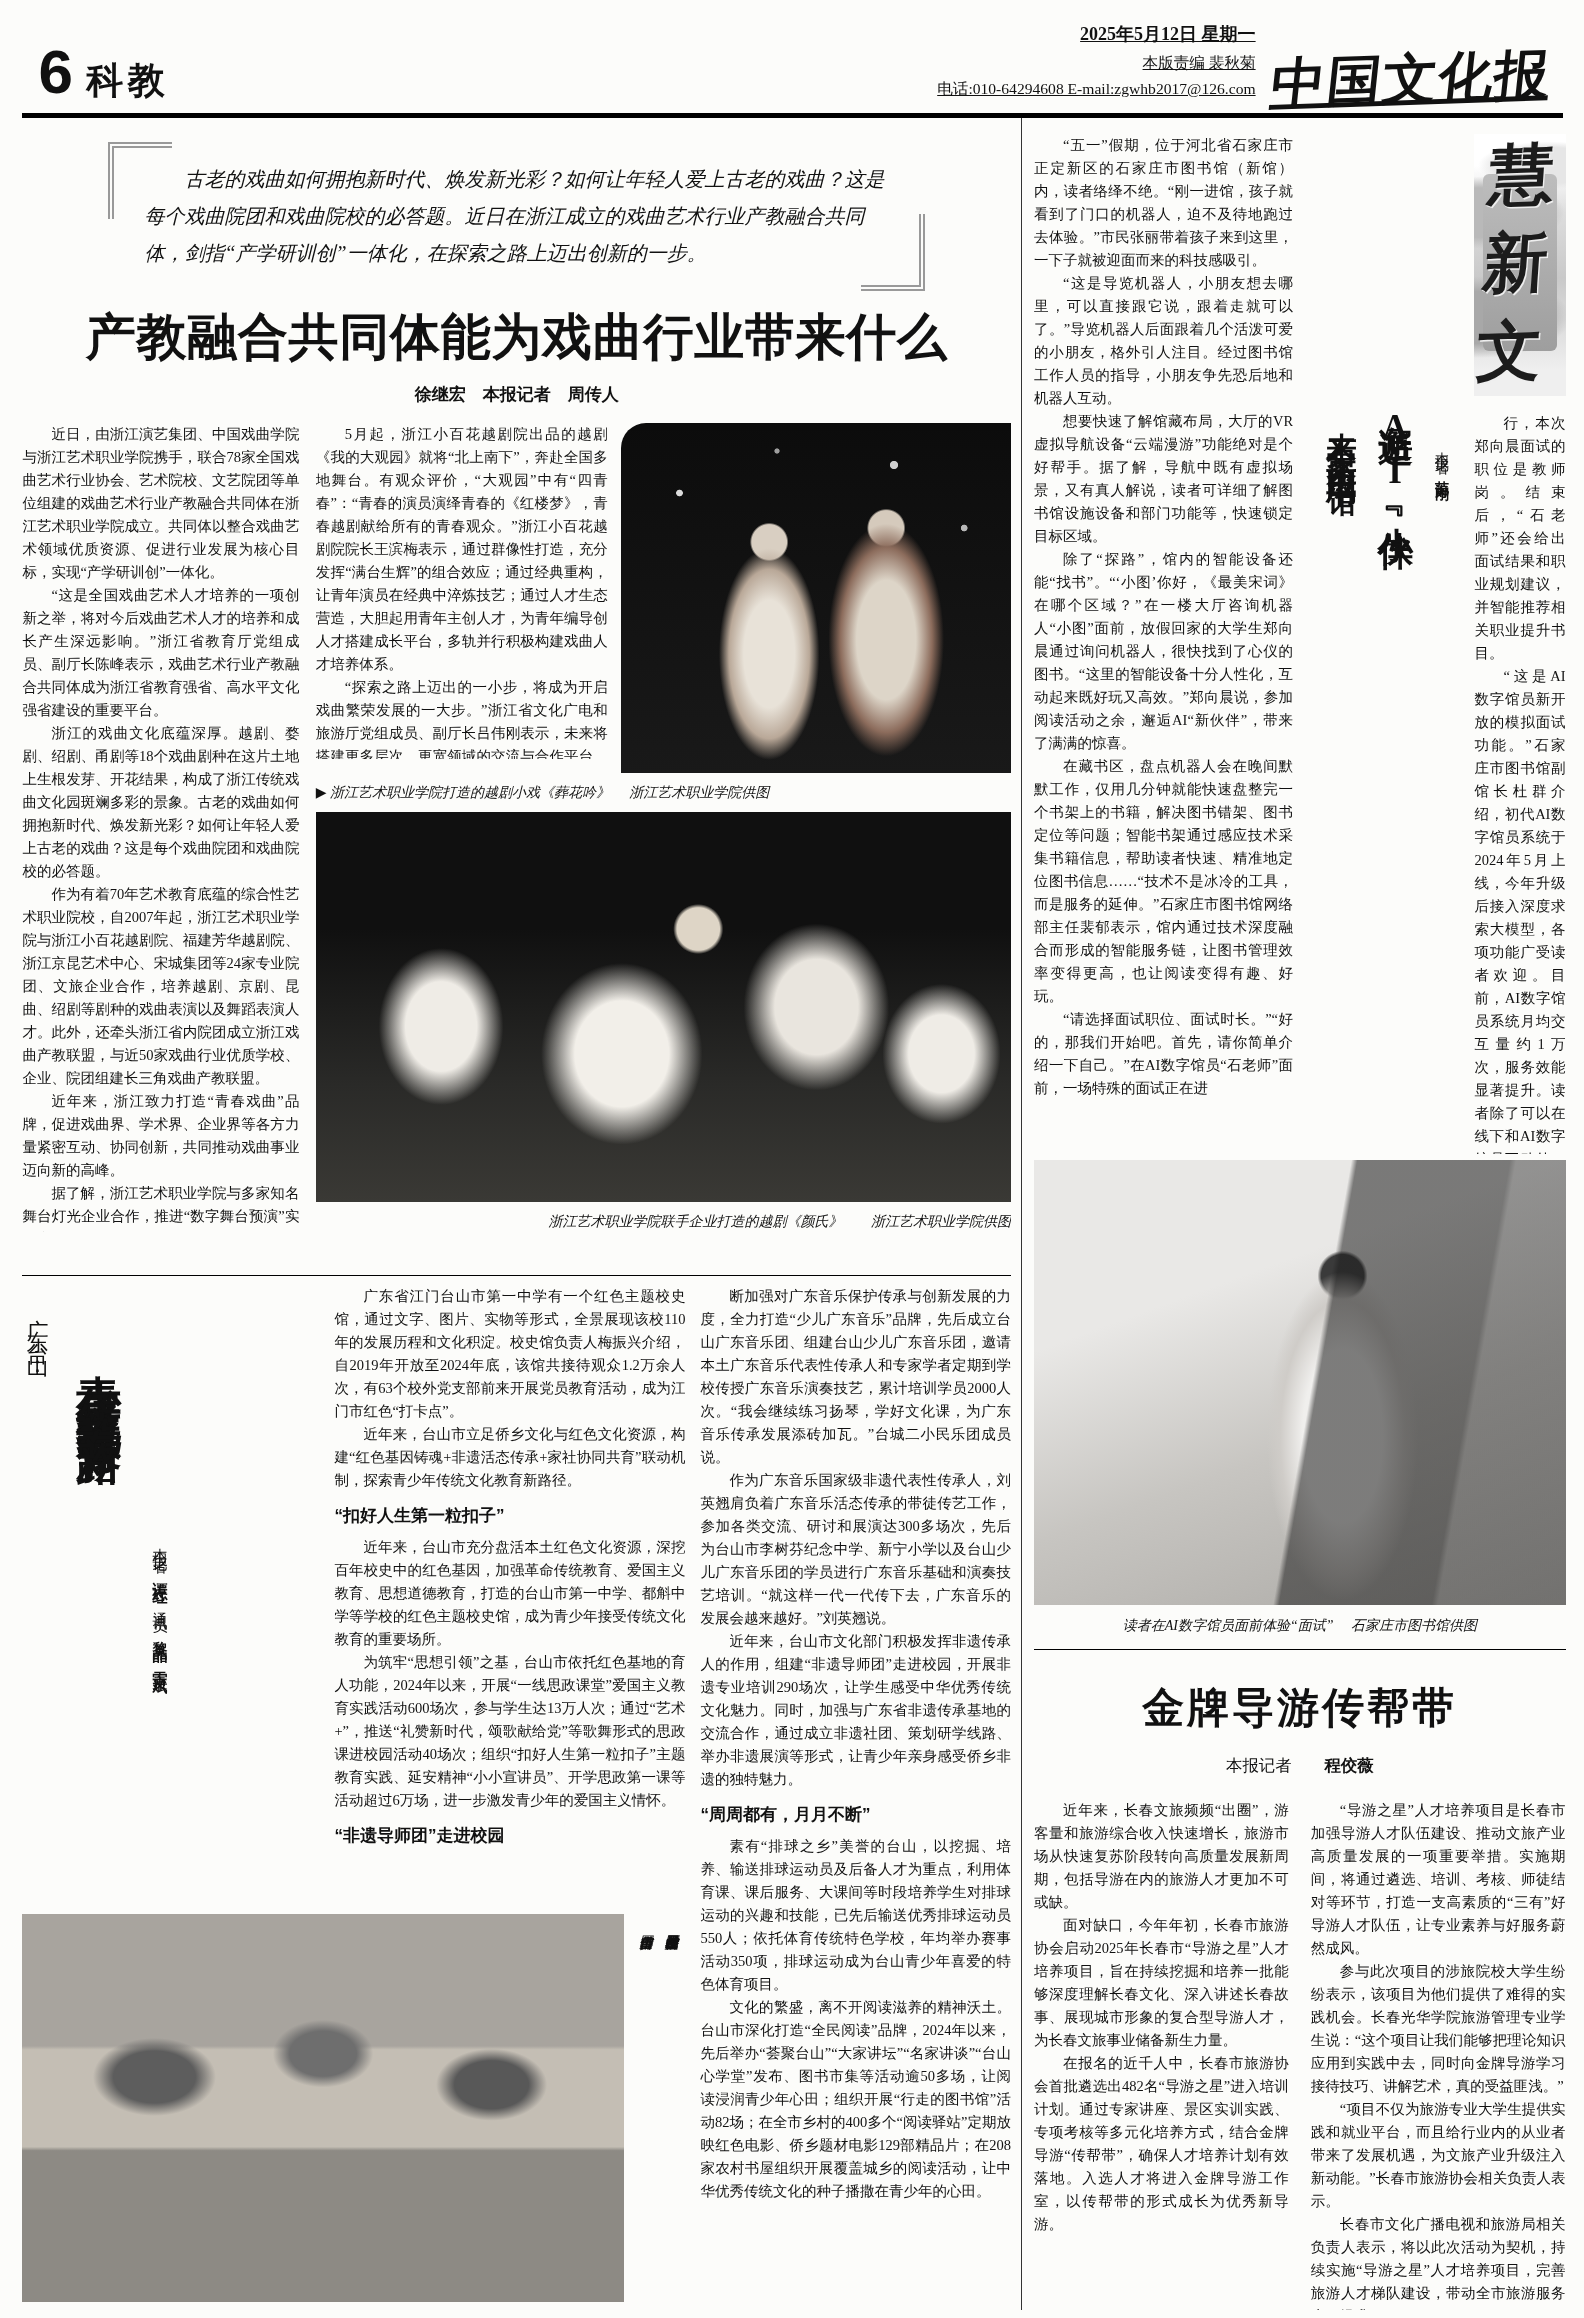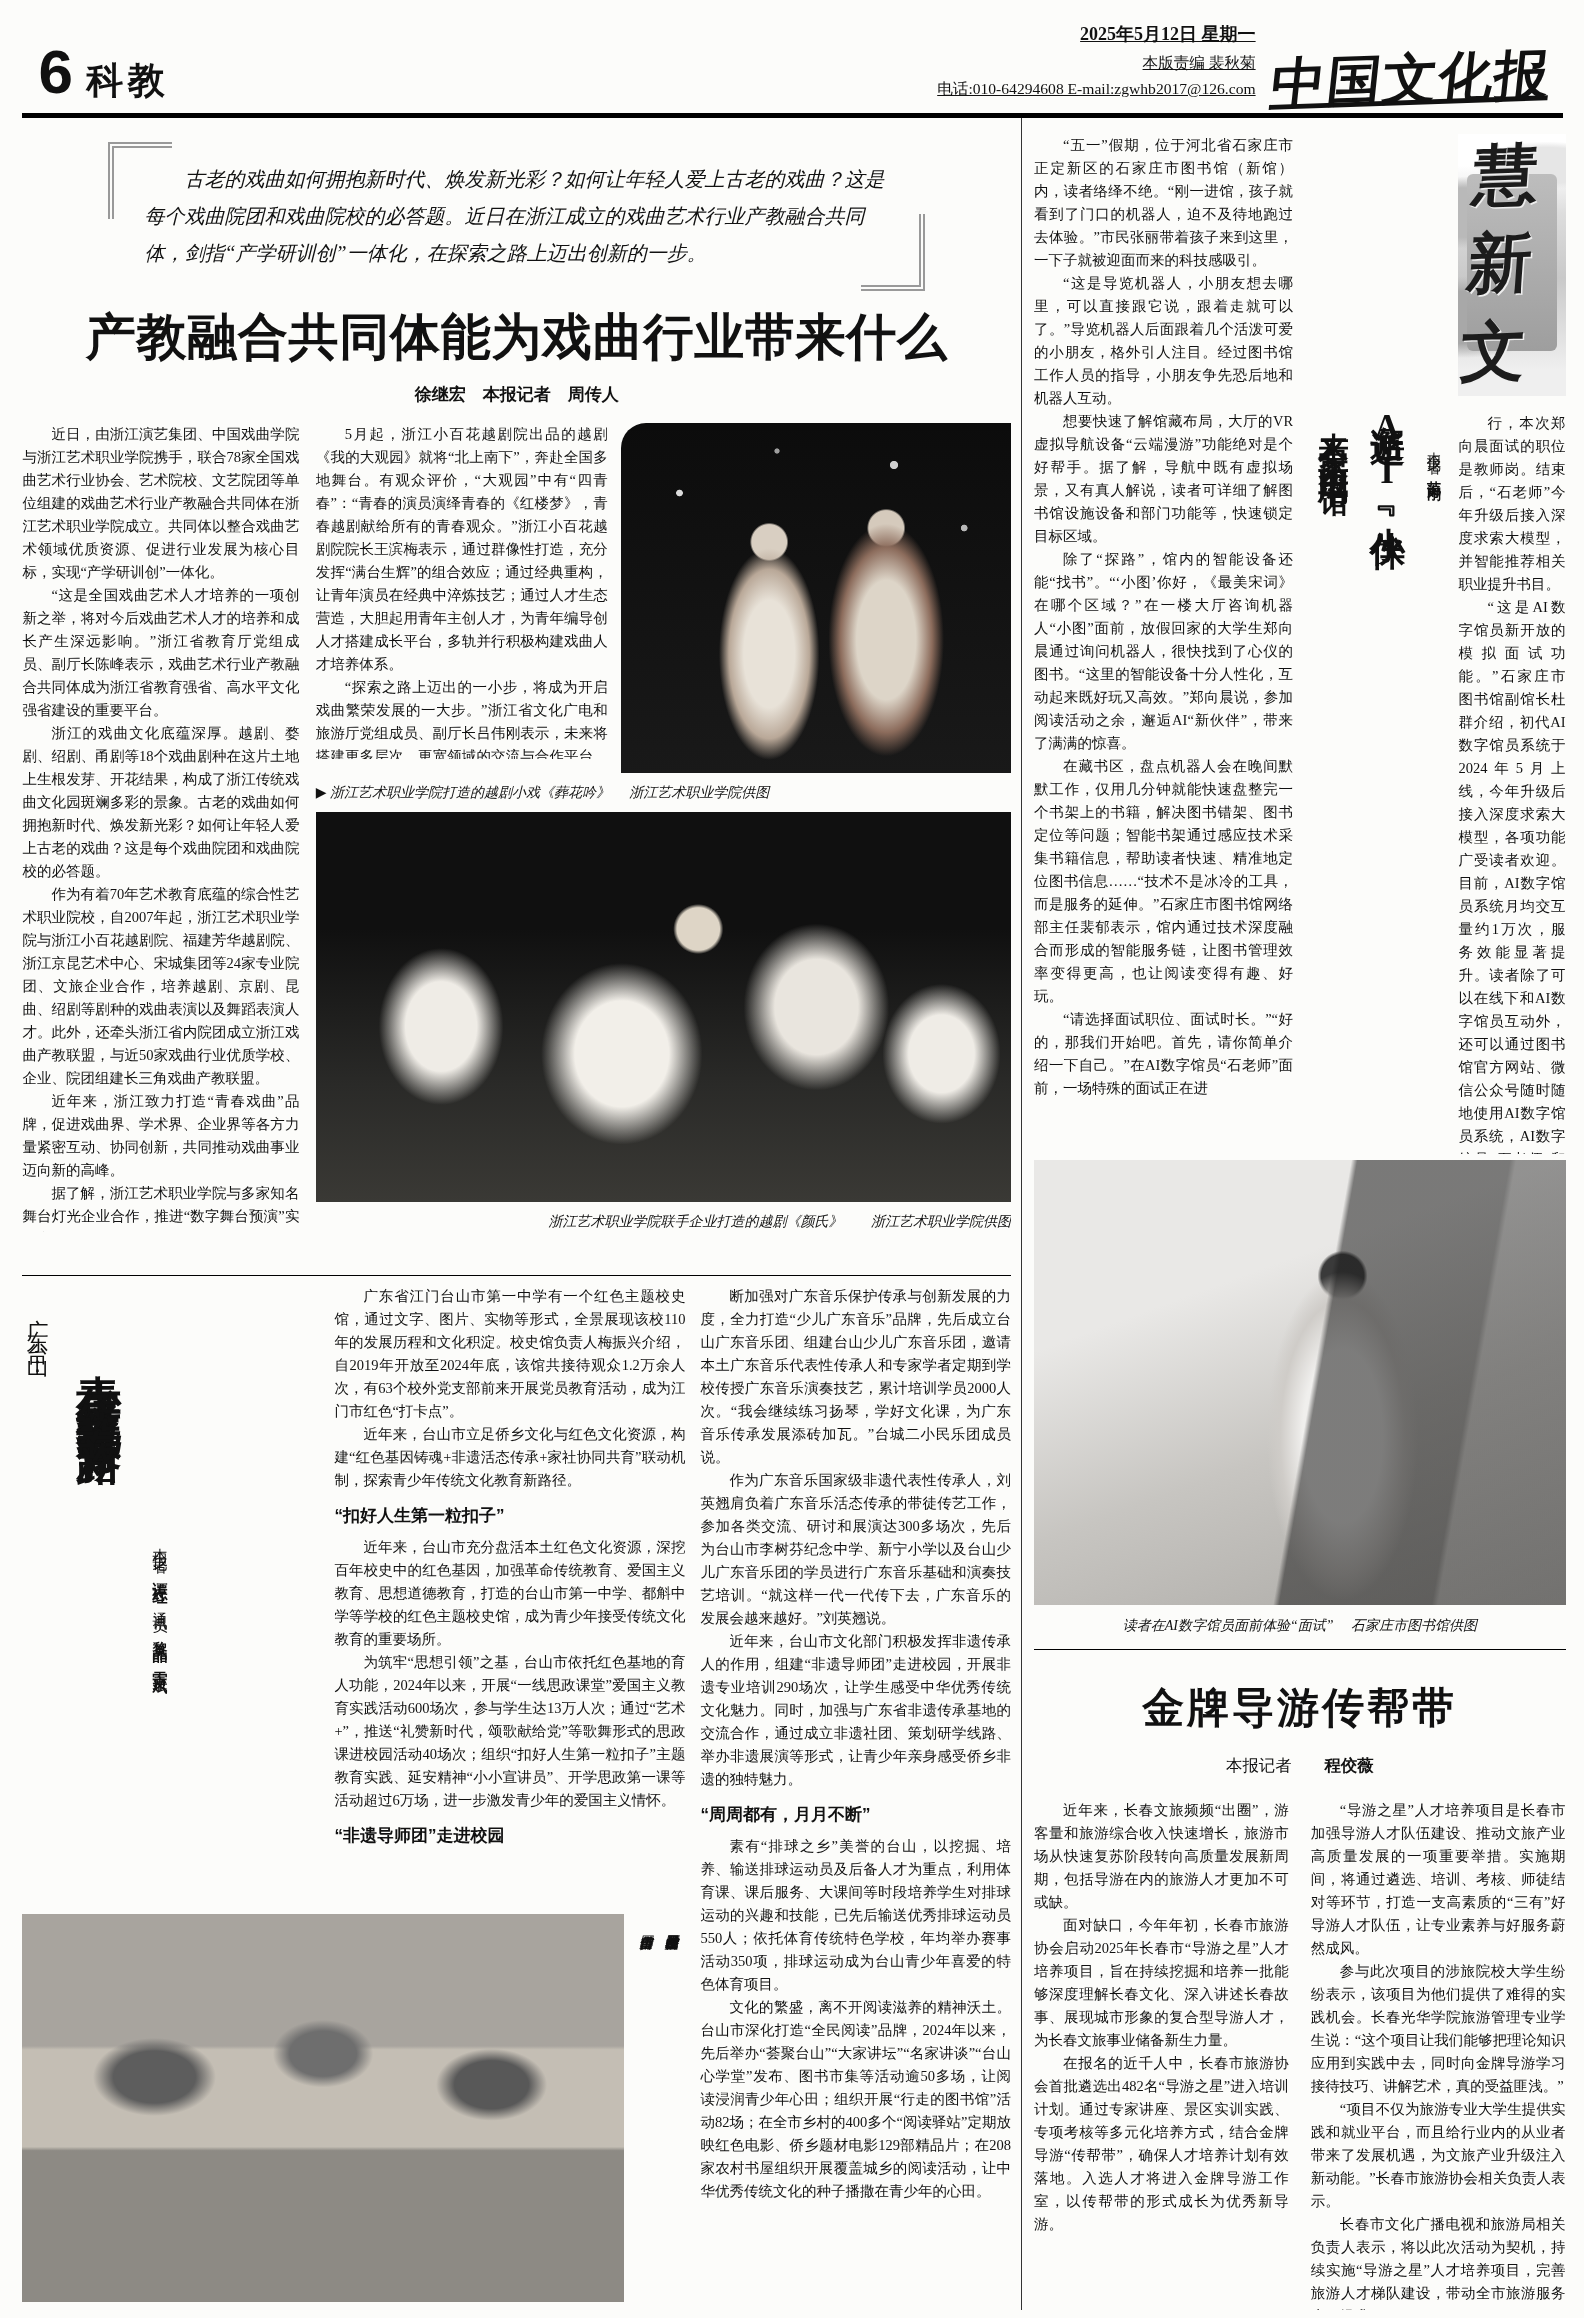--- a/index.html
+++ b/index.html
@@ -82,21 +82,21 @@
   .ts-photo { flex:1;
      background:
        radial-gradient(ellipse 82px 52px at 22% 42%, #5d5d5d 0 50%, transparent 75%),
        radial-gradient(ellipse 67px 45px at 50% 36%, #6e6e6e 0 50%, transparent 75%),
        radial-gradient(ellipse 74px 48px at 78% 44%, #585858 0 50%, transparent 75%),
        linear-gradient(180deg,#a8a49e 0 34%, #c4beb4 35% 60%, #8d8a84 61%); }
   .ts-photo-caption { writing-mode:vertical-rl; text-orientation:upright; font-size:13.4px; font-style:italic;
        line-height:1.9; padding:10.4px 1.5px; }
   .ts-col2 { flex:1; overflow:hidden; }
   
-  .lib-top { display:flex; gap:12px; height:1032px; overflow:hidden; }
+  .lib-top { display:flex; gap:20px; height:1032px; overflow:hidden; }
   .lib-colA { width:259px; overflow:hidden; padding-top:12px; }
   .lib-colA p.para, .lib-colB-text p.para, .ts-col1 p.para, .ts-col2 p.para,
   .guide-col p.para { font-size:14.5px; line-height:23px; }
   .lib-headblock { writing-mode:vertical-rl; text-orientation:upright; margin-top:277px; height:565px; }
   .lib-byline { font-size:14px; letter-spacing:3px; padding-top:42px; margin-left:10.4px; line-height:1.9;}
   .lib-title-main { font-size:35px; font-weight:bold; letter-spacing:4.5px; margin-left:9px; }
   .lib-title-sub { font-size:30.5px; font-weight:bold; letter-spacing:7.4px; padding-top:9px; margin-left:7.4px; }
   .lib-colB { flex:1; display:flex; flex-direction:column; }
   .banner { height:262px; margin:12px 0 16.4px; position:relative; overflow:hidden;
      background:
@@ -247,21 +247,21 @@
           <div class="lib-title-main">邂逅AI『小伙伴』</div>
           <div class="lib-title-sub">来石家庄市图书馆</div>
         </div>
         <div class="lib-colB">
           <div class="banner">
             <div class="banner-inner">
               <span class="banner-text">智慧新文旅</span>
             </div>
           </div>
           <div class="lib-colB-text">
-              <p class="para">行，本次郑向晨面试的职位是教师岗。结束后，“石老师”今年升级后接入深度求索大模型，并智能推荐相关职业提升书目。</p>
+              <p class="para">行，本次郑向晨面试的职位是教师岗。结束后，“石老师”还会给出面试结果和职业规划建议，并智能推荐相关职业提升书目。</p>
               <p class="para">“这是AI数字馆员新开放的模拟面试功能。”石家庄市图书馆副馆长杜群介绍，初代AI数字馆员系统于2024年5月上线，今年升级后接入深度求索大模型，各项功能广受读者欢迎。目前，AI数字馆员系统月均交互量约1万次，服务效能显著提升。读者除了可以在线下和AI数字馆员互动外，还可以通过图书馆官方网站、微信公众号随时随地使用AI数字馆员系统，AI数字馆员“石老师”和AI阅读助手“云宝”全天候为读者提供智能服务。在这个虚拟空间中，读者可以享受虚拟漫游、真人互动、VR导航等多种线上服务。</p>
             </div>
         </div>
       </div>
       <div class="lib-photo"></div>
       <div class="lib-caption">
         <span>读者在AI数字馆员面前体验“面试”</span>
         <span class="credit">石家庄市图书馆供图</span>
       </div>
 

